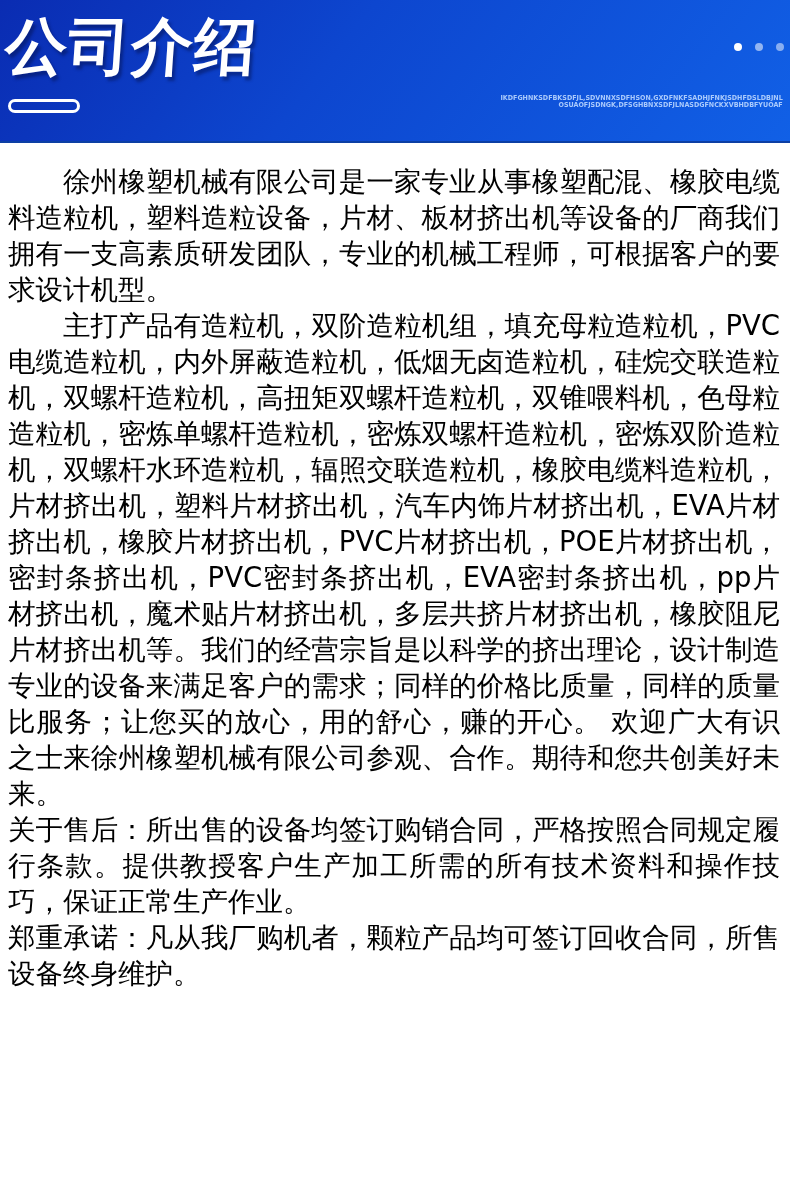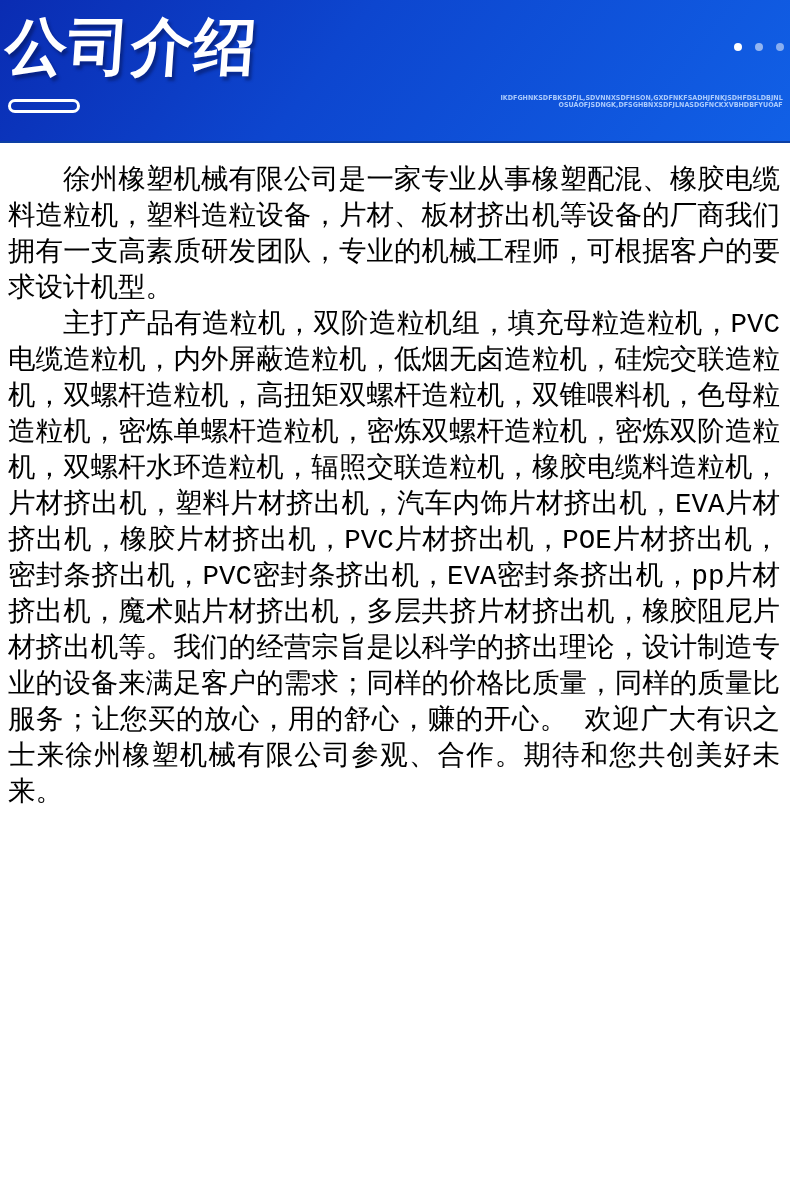--- a/index.html
+++ b/index.html
@@ -84,21 +84,20 @@
     color: #000000;
     font-size: 27.5px;
     line-height: 36px;
     font-weight: 500;
     text-align: justify;
     text-justify: inter-ideograph;
   }
   .main p {
     margin: 0;
     word-break: break-all;
-    font-family: Liberation Mono, monospace;
   }
   .indent-2  { text-indent: 2em; }
   .indent-23 { text-indent: 2.3em; }
 </style>
 </head>
 <body>
 
 <div class="header">
   <div class="page-title">公司介绍</div>
 
@@ -112,13 +111,15 @@
 
   <div class="watermark">
     <div>IKDFGHNKSDFBKSDFJL,SDVNNXSDFHSON,GXDFNKFSADHJFNKJSDHFDSLDBJNL</div>
     <div>OSUAOFJSDNGK,DFSGHBNXSDFJLNASDGFNCKXVBHDBFYUOAF</div>
   </div>
 </div>
 
 <div class="main">
   <p class="indent-2">徐州橡塑机械有限公司是一家专业从事橡塑配混、橡胶电缆料造粒机，塑料造粒设备，片材、板材挤出机等设备的厂商我们拥有一支高素质研发团队，专业的机械工程师，可根据客户的要求设计机型。</p>
   <p class="indent-2">主打产品有造粒机，双阶造粒机组，填充母粒造粒机，PVC电缆造粒机，内外屏蔽造粒机，低烟无卤造粒机，硅烷交联造粒机，双螺杆造粒机，高扭矩双螺杆造粒机，双锥喂料机，色母粒造粒机，密炼单螺杆造粒机，密炼双螺杆造粒机，密炼双阶造粒机，双螺杆水环造粒机，辐照交联造粒机，橡胶电缆料造粒机，片材挤出机，塑料片材挤出机，汽车内饰片材挤出机，EVA片材挤出机，橡胶片材挤出机，PVC片材挤出机，POE片材挤出机，密封条挤出机，PVC密封条挤出机，EVA密封条挤出机，pp片材挤出机，魔术贴片材挤出机，多层共挤片材挤出机，橡胶阻尼片材挤出机等。我们的经营宗旨是以科学的挤出理论，设计制造专业的设备来满足客户的需求；同样的价格比质量，同样的质量比服务；让您买的放心，用的舒心，赚的开心。 欢迎广大有识之士来徐州橡塑机械有限公司参观、合作。期待和您共创美好未来。</p>
+  <p>关于售后：所出售的设备均签订购销合同，严格按照合同规定履行条款。提供教授客户生产加工所需的所有技术资料和操作技巧，保证正常生产作业。</p>
+  <p>郑重承诺：凡从我厂购机者，颗粒产品均可签订回收合同，所售设备终身维护。</p>
 </div>
 
 </body></html>

